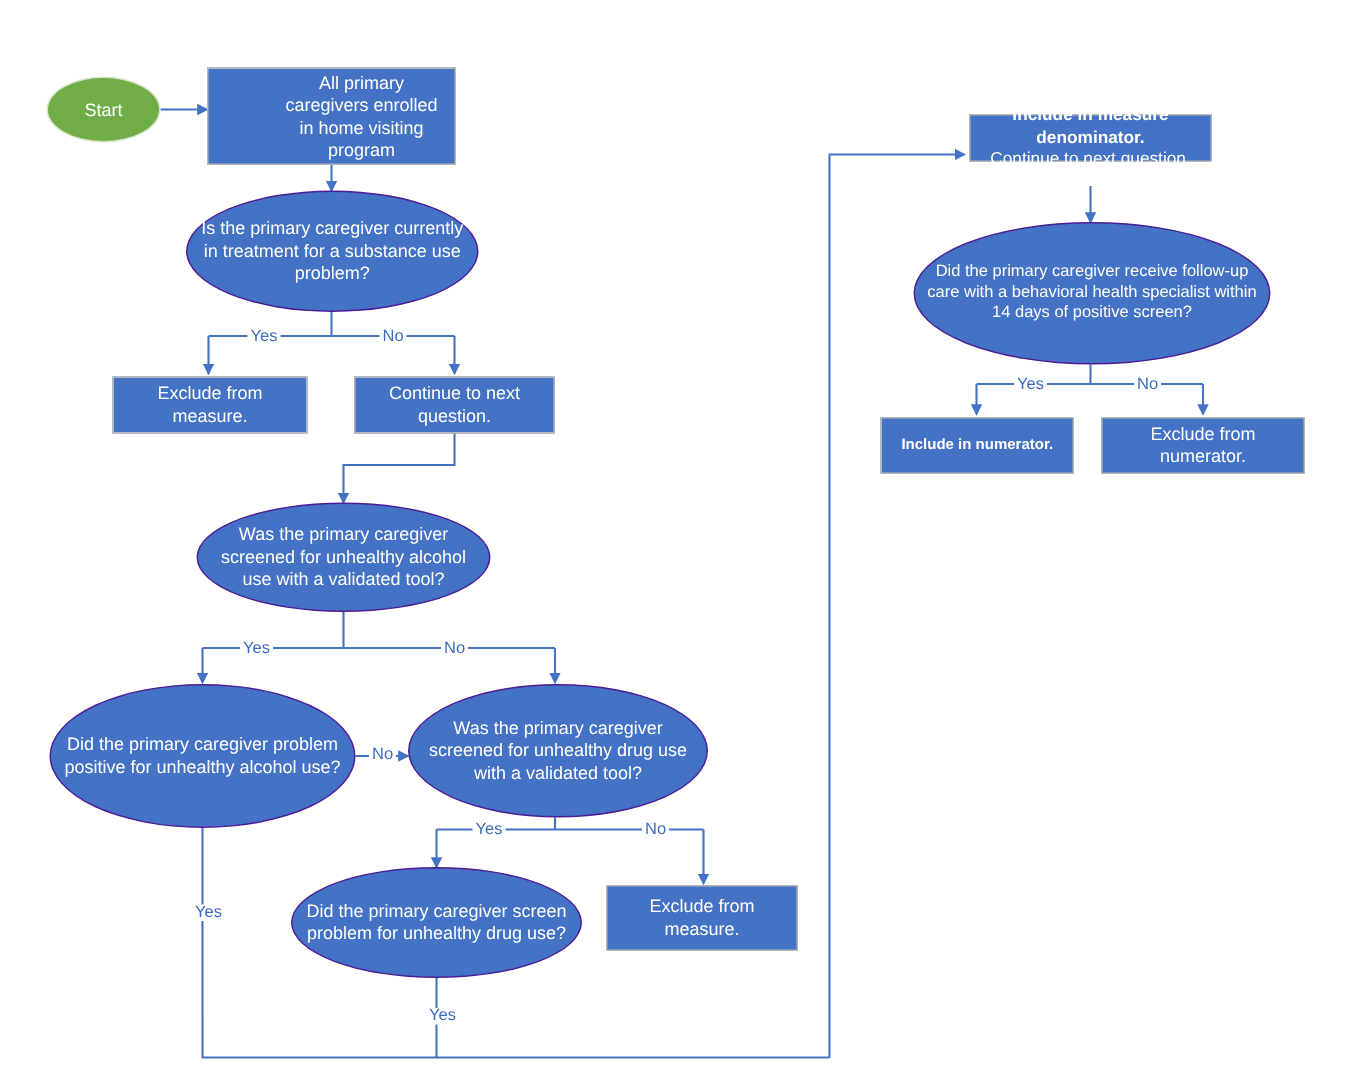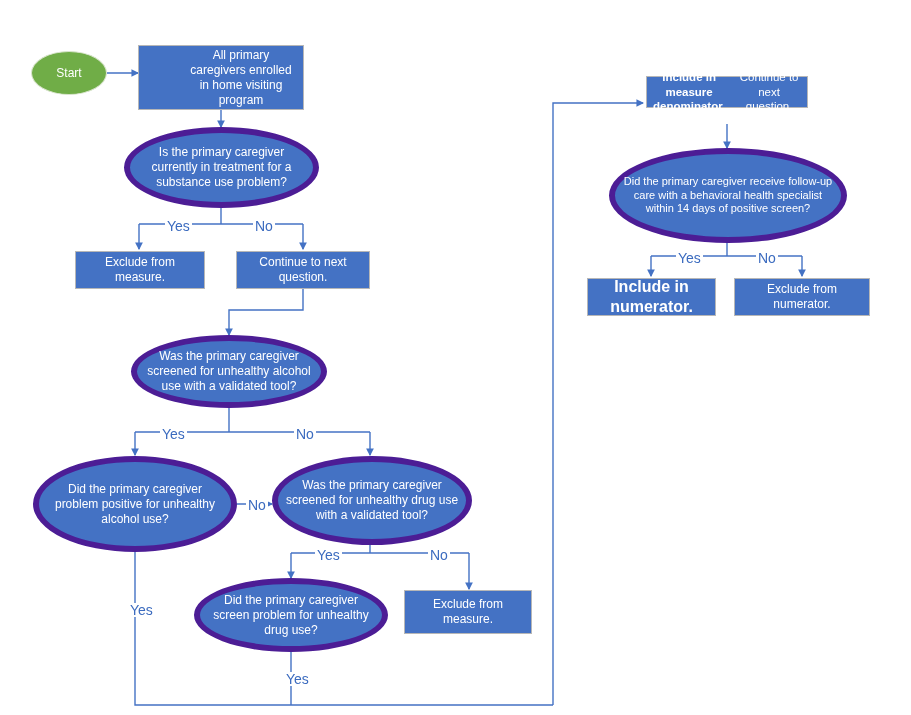--- a/index.html
+++ b/index.html
@@ -37,33 +37,33 @@
     padding: 0 6px;
     width: 100%;
   }
   .rect {
     background: #4472C4;
     border: 1px solid #b7b7b7;
   }
   .ellipse {
     background: #4472C4;
     border-radius: 50%;
-    border: 6px solid #4c1d95;
+    border: 1px solid #4c1d95;
     text-align: center;
   }
   .start {
     background: #70AD47;
     border-radius: 50%;
     border: 1px solid #d8e4cc;
   }
   .bold { font-weight: bold; }
   .edge-label {
     position: absolute;
     color: #3B6BBF;
-    font-size: 14px;
+    font-size: 11px;
     background: #ffffff;
     padding: 0 2px;
     white-space: nowrap;
     line-height: 1;
   }
 </style>
 </head>
 <body>
 
 <div id="canvas">
@@ -147,30 +147,30 @@
   </div>
 
   <div class="node ellipse" style="left:194px; top:578px; width:194px; height:74px; font-size:12px;">
     <span class="txt">Did the primary caregiver screen problem for unhealthy drug use?</span>
   </div>
 
   <div class="node rect" style="left:404px; top:590px; width:128px; height:44px; font-size:12px;">
     <span class="txt">Exclude from measure.</span>
   </div>
 
-  <div class="node rect" style="left:646px; top:76px; width:162px; height:32px; font-size:11.5px; flex-direction:row;">
+  <div class="node rect" style="left:646px; top:76px; width:162px; height:32px; font-size:11.5px; flex-direction:column;">
     <span class="txt bold">Include in measure denominator.</span>
     <span class="txt">Continue to next question.</span>
   </div>
 
   <div class="node ellipse" style="left:609px; top:148px; width:238px; height:95px; font-size:11px;">
     <span class="txt">Did the primary caregiver receive follow-up care with a behavioral health specialist within 14 days of positive screen?</span>
   </div>
 
-  <div class="node rect" style="left:587px; top:278px; width:129px; height:38px; font-size:16px;">
+  <div class="node rect" style="left:587px; top:278px; width:129px; height:38px; font-size:10px;">
     <span class="txt bold">Include in numerator.</span>
   </div>
 
   <div class="node rect" style="left:734px; top:278px; width:136px; height:38px; font-size:12px;">
     <span class="txt">Exclude from numerator.</span>
   </div>
 
   <span class="edge-label" style="left:165px; top:219px;">Yes</span>
   <span class="edge-label" style="left:253px; top:219px;">No</span>
 

